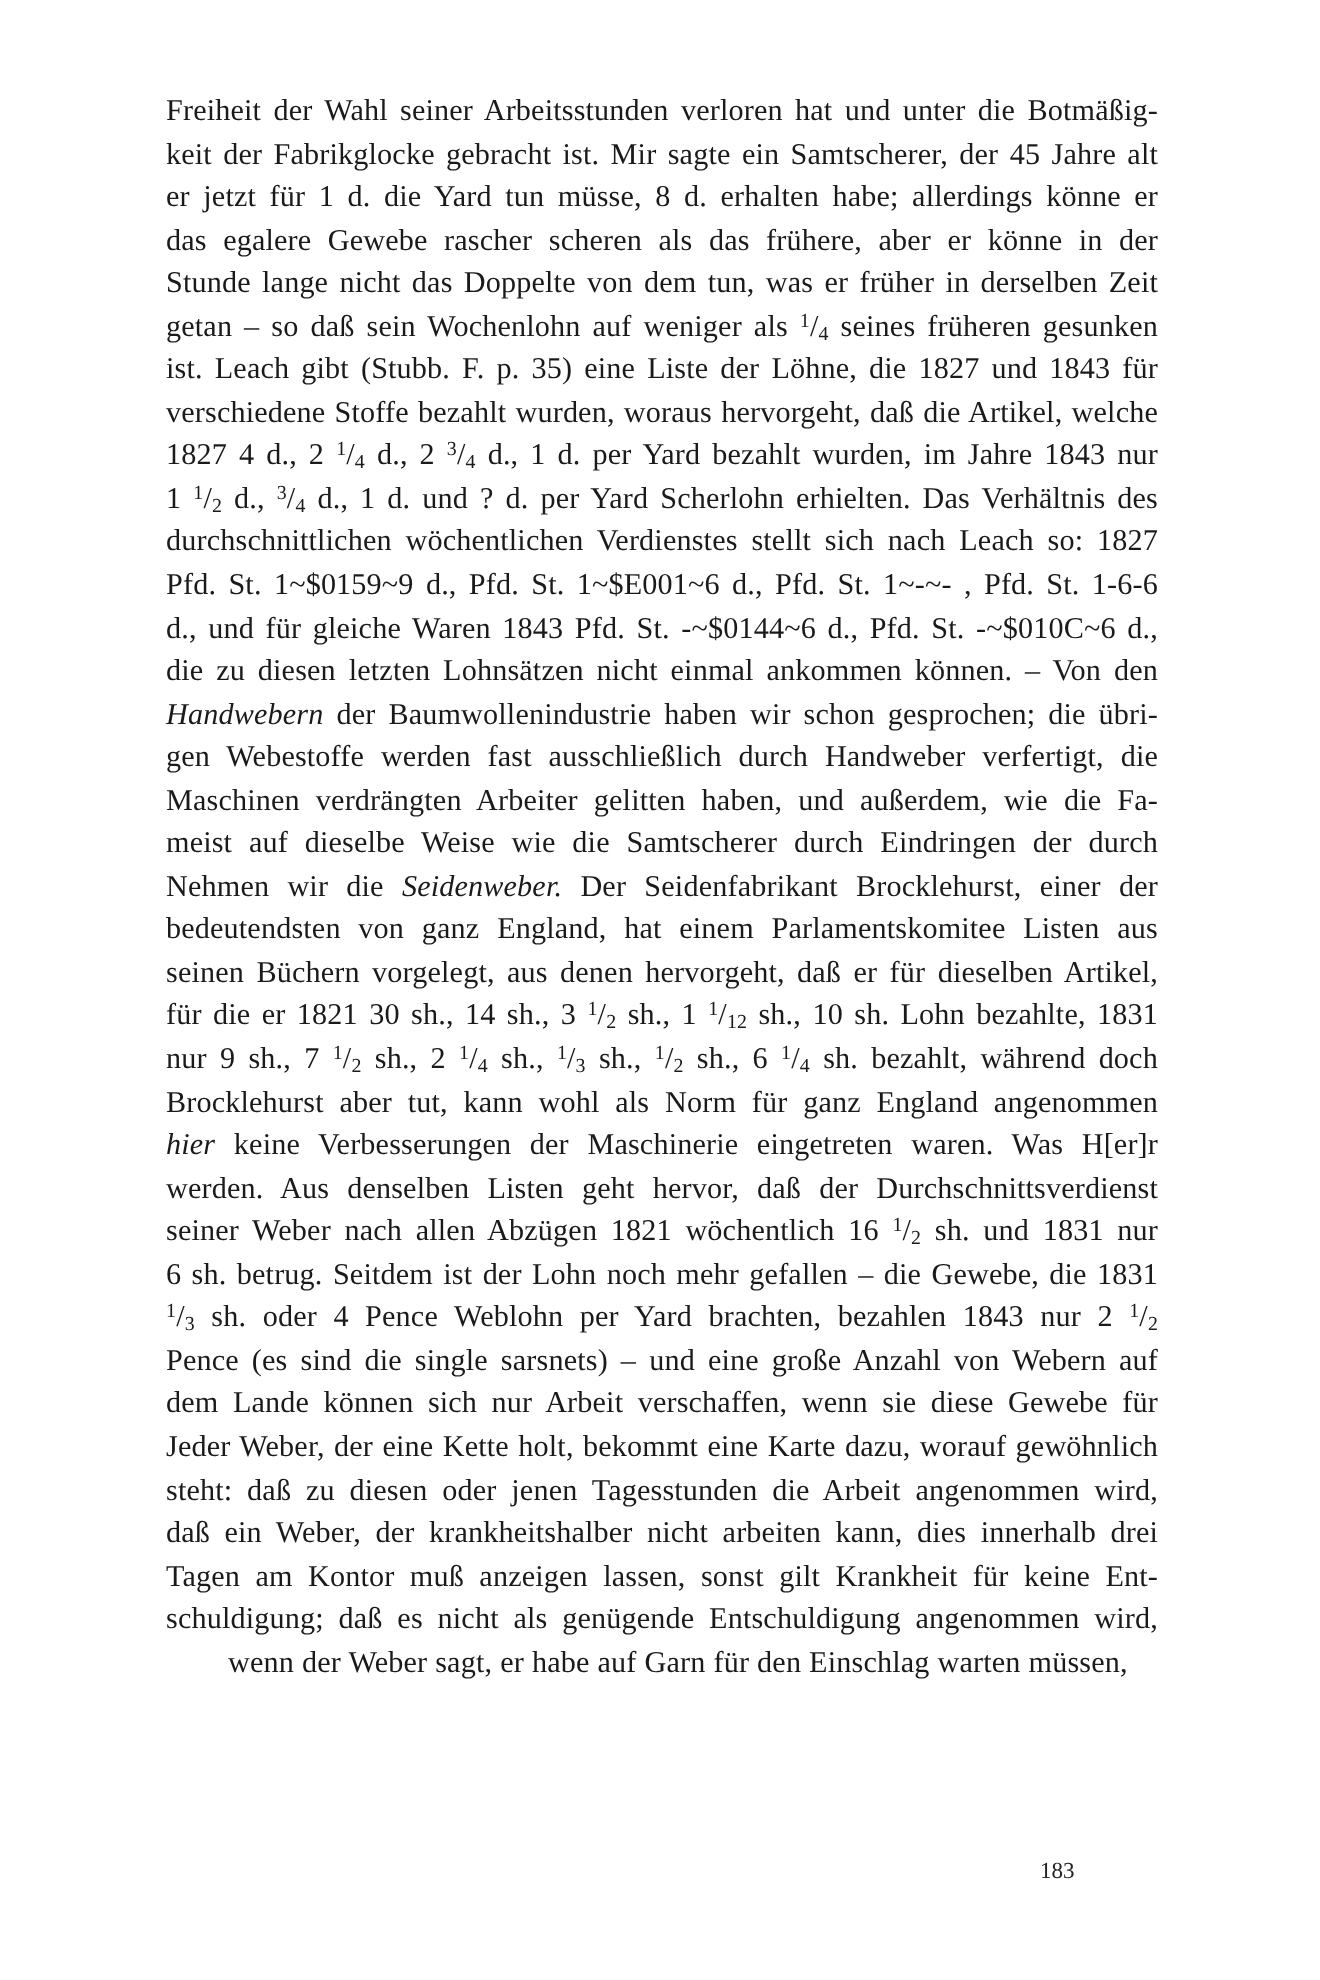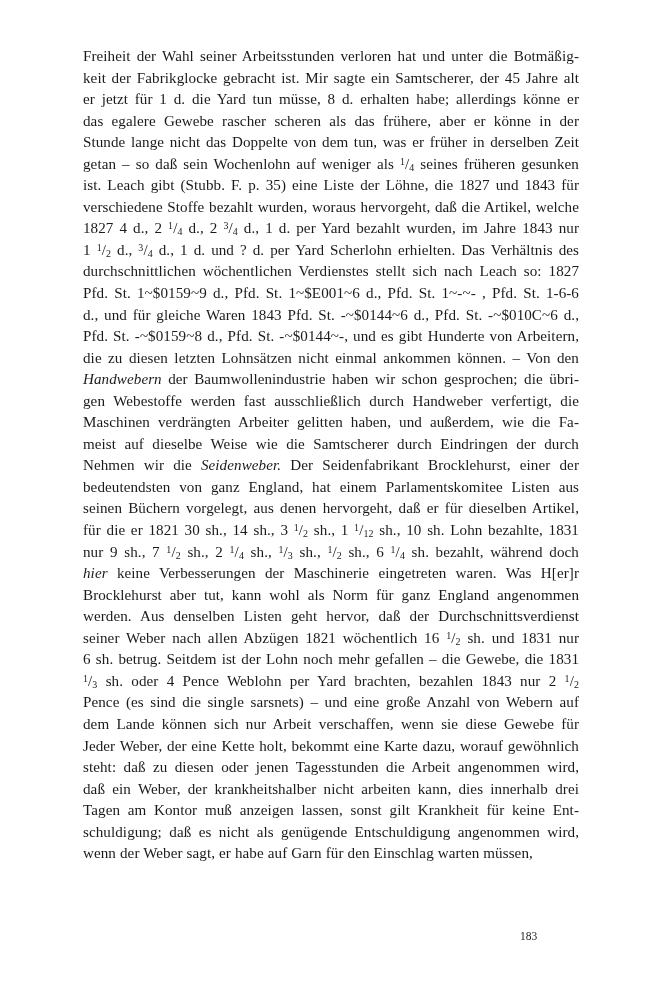--- a/index.html
+++ b/index.html
@@ -47,20 +47,21 @@
 
   
   span.ln {
     display: block;
     text-align: justify;
     text-align-last: justify;
     white-space: normal;
   }
   span.ln.last {
     text-align-last: left;
+    margin-left: 31px;
   }
 
   i, em {
     font-style: italic;
   }
 
   
   .frac {
     display: inline;
     white-space: nowrap;
@@ -107,33 +108,32 @@
       <span class="ln">das egalere Gewebe rascher scheren als das frühere, aber er könne in der</span>
       <span class="ln">Stunde lange nicht das Doppelte von dem tun, was er früher in derselben Zeit</span>
       <span class="ln">getan – so daß sein Wochenlohn auf weniger als <span class="frac"><span class="num">1</span><span class="sol">/</span><span class="den">4</span></span> seines früheren gesunken</span>
       <span class="ln">ist. Leach gibt (Stubb. F. p. 35) eine Liste der Löhne, die 1827 und 1843 für</span>
       <span class="ln">verschiedene Stoffe bezahlt wurden, woraus hervorgeht, daß die Artikel, welche</span>
       <span class="ln">1827 4 d., 2 <span class="frac"><span class="num">1</span><span class="sol">/</span><span class="den">4</span></span> d., 2 <span class="frac"><span class="num">3</span><span class="sol">/</span><span class="den">4</span></span> d., 1 d. per Yard bezahlt wurden, im Jahre 1843 nur</span>
       <span class="ln">1 <span class="frac"><span class="num">1</span><span class="sol">/</span><span class="den">2</span></span> d., <span class="frac"><span class="num">3</span><span class="sol">/</span><span class="den">4</span></span> d., 1 d. und ? d. per Yard Scherlohn erhielten. Das Verhältnis des</span>
       <span class="ln">durchschnittlichen wöchentlichen Verdienstes stellt sich nach Leach so: 1827</span>
       <span class="ln">Pfd. St. 1~$0159~9 d., Pfd. St. 1~$E001~6 d., Pfd. St. 1~-~- , Pfd. St. 1-6-6</span>
       <span class="ln">d., und für gleiche Waren 1843 Pfd. St. -~$0144~6 d., Pfd. St. -~$010C~6 d.,</span>
-      <span class="ln">Pfd. St. -~$0159~8 d., Pfd. St. -~$0144~-, und es gibt Hunderte von Arbeitern,</span>
       <span class="ln">die zu diesen letzten Lohnsätzen nicht einmal ankommen können. – Von den</span>
       <span class="ln"><i>Handwebern</i> der Baumwollenindustrie haben wir schon gesprochen; die übri-</span>
       <span class="ln">gen Webestoffe werden fast ausschließlich durch Handweber verfertigt, die</span>
       <span class="ln">Maschinen verdrängten Arbeiter gelitten haben, und außerdem, wie die Fa-</span>
       <span class="ln">meist auf dieselbe Weise wie die Samtscherer durch Eindringen der durch</span>
       <span class="ln">Nehmen wir die <i>Seidenweber.</i> Der Seidenfabrikant Brocklehurst, einer der</span>
       <span class="ln">bedeutendsten von ganz England, hat einem Parlamentskomitee Listen aus</span>
       <span class="ln">seinen Büchern vorgelegt, aus denen hervorgeht, daß er für dieselben Artikel,</span>
       <span class="ln">für die er 1821 30 sh., 14 sh., 3 <span class="frac"><span class="num">1</span><span class="sol">/</span><span class="den">2</span></span> sh., 1 <span class="frac"><span class="num">1</span><span class="sol">/</span><span class="den">12</span></span> sh., 10 sh. Lohn bezahlte, 1831</span>
       <span class="ln">nur 9 sh., 7 <span class="frac"><span class="num">1</span><span class="sol">/</span><span class="den">2</span></span> sh., 2 <span class="frac"><span class="num">1</span><span class="sol">/</span><span class="den">4</span></span> sh., <span class="frac"><span class="num">1</span><span class="sol">/</span><span class="den">3</span></span> sh., <span class="frac"><span class="num">1</span><span class="sol">/</span><span class="den">2</span></span> sh., 6 <span class="frac"><span class="num">1</span><span class="sol">/</span><span class="den">4</span></span> sh. bezahlt, während doch</span>
+      <span class="ln">Brocklehurst aber tut, kann wohl als Norm für ganz England angenommen</span>
       <span class="ln"><i>hier</i> keine Verbesserungen der Maschinerie eingetreten waren. Was H[er]r</span>
-      <span class="ln">Brocklehurst aber tut, kann wohl als Norm für ganz England angenommen</span>
       <span class="ln">werden. Aus denselben Listen geht hervor, daß der Durchschnittsverdienst</span>
       <span class="ln">seiner Weber nach allen Abzügen 1821 wöchentlich 16 <span class="frac"><span class="num">1</span><span class="sol">/</span><span class="den">2</span></span> sh. und 1831 nur</span>
       <span class="ln">6 sh. betrug. Seitdem ist der Lohn noch mehr gefallen – die Gewebe, die 1831</span>
       <span class="ln"><span class="frac"><span class="num">1</span><span class="sol">/</span><span class="den">3</span></span> sh. oder 4 Pence Weblohn per Yard brachten, bezahlen 1843 nur 2 <span class="frac"><span class="num">1</span><span class="sol">/</span><span class="den">2</span></span></span>
       <span class="ln">Pence (es sind die single sarsnets) – und eine große Anzahl von Webern auf</span>
       <span class="ln">dem Lande können sich nur Arbeit verschaffen, wenn sie diese Gewebe für</span>
       <span class="ln">Jeder Weber, der eine Kette holt, bekommt eine Karte dazu, worauf gewöhnlich</span>
       <span class="ln">steht: daß zu diesen oder jenen Tagesstunden die Arbeit angenommen wird,</span>
       <span class="ln">daß ein Weber, der krankheitshalber nicht arbeiten kann, dies innerhalb drei</span>
       <span class="ln">Tagen am Kontor muß anzeigen lassen, sonst gilt Krankheit für keine Ent-</span>

